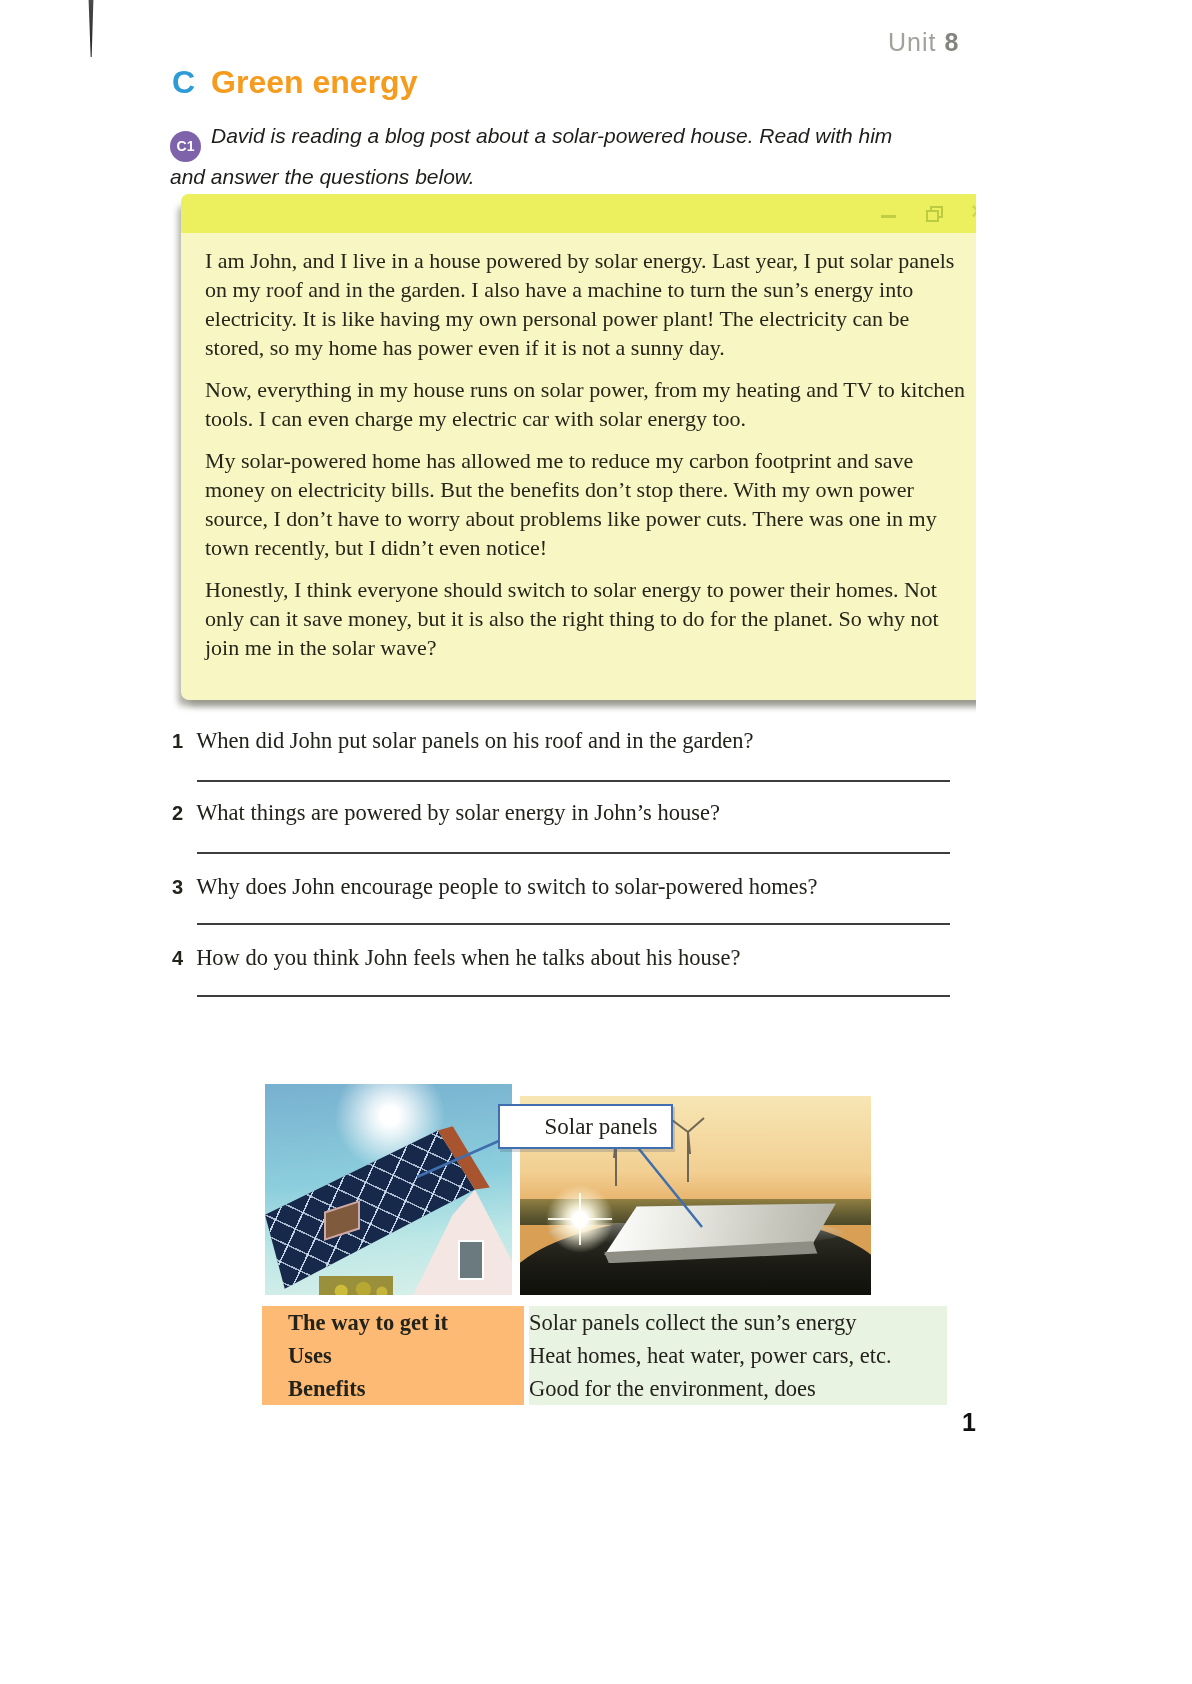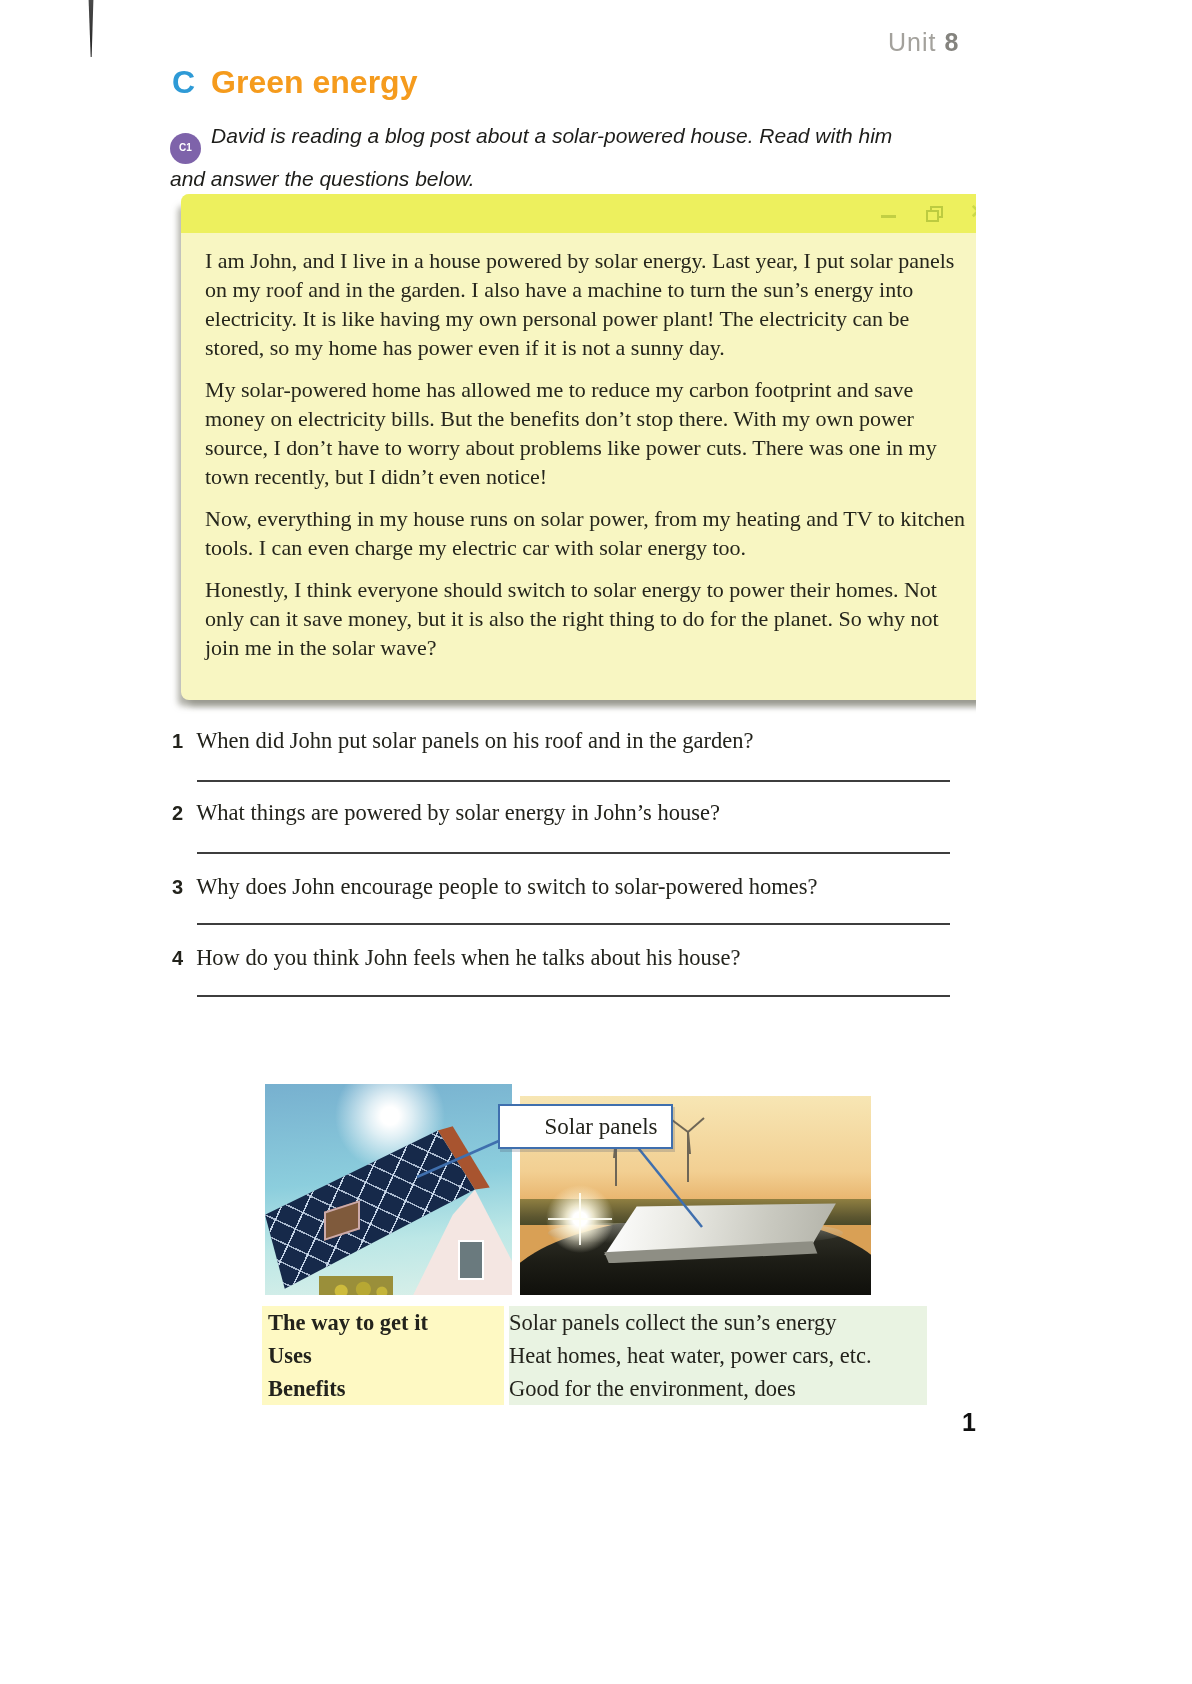--- a/index.html
+++ b/index.html
@@ -26,21 +26,21 @@
   .section-letter{color:#2e9ad6;}
   .section-title{color:#f59b1d;}
 
   
   .instruction{position:absolute;font-family:"Liberation Sans",sans-serif;font-style:italic;
                font-size:21px;line-height:1.42;color:#1d1d1a;}
   .c1{left:170px;top:121px;width:752px;}
   .c2{left:170px;top:1030px;width:880px;}
   .badge{display:inline-flex;align-items:center;justify-content:center;width:31px;height:31px;
          border-radius:50%;background:#7e63aa;color:#fff;font-style:normal;font-weight:700;
-         font-size:10px;margin-right:10px;vertical-align:-8px;font-family:"Liberation Sans",sans-serif;}
+         font-size:14px;margin-right:10px;vertical-align:-8px;font-family:"Liberation Sans",sans-serif;}
 
   
   .note{position:absolute;left:181px;top:194px;width:849px;height:506px;border-radius:8px;
         background:#f8f6c2;
         box-shadow:-6px 9px 6px -3px rgba(125,125,112,.6),4px 10px 6px -4px rgba(125,125,112,.45);}
   .note-header{position:relative;height:39px;background:#edf05e;border-radius:8px 8px 0 0;}
   .win-controls{position:absolute;right:44px;top:11px;display:flex;gap:30px;align-items:center;}
   .ic-min{width:15px;height:3px;background:#c2cf44;margin-top:8px;}
   .ic-restore{position:relative;width:14px;height:12px;}
   .ic-restore::before{content:"";position:absolute;left:4px;top:0;width:9px;height:8px;
@@ -108,21 +108,21 @@
   .glare::after{width:2px;height:52px;margin:-26px 0 0 -1px;}
 
   .callout-lines{position:absolute;left:0;top:0;width:100%;height:100%;pointer-events:none;}
   .caption-box{position:absolute;left:233px;top:22px;width:140px;height:41px;background:#fff;
                border:2px solid #3f6fae;display:flex;align-items:center;justify-content:center;
                font-size:23px;box-shadow:2px 3px 0 rgba(80,90,110,.25);padding-left:31px;}
 
   
   .kp-table{position:absolute;left:262px;top:1306px;display:flex;flex-direction:column;gap:0;}
   .kp-row{display:flex;height:33px;align-items:center;}
-  .kp-label{width:236px;background:#fef9c3;font-weight:700;font-size:22.5px;padding-left:6px;
+  .kp-label{width:236px;background:#fdba74;font-weight:700;font-size:22.5px;padding-left:26px;
             height:100%;display:flex;align-items:center;}
   .kp-value{width:418px;background:#e9f3e2;font-size:22.5px;margin-left:5px;
             height:100%;display:flex;align-items:center;}
 
   .page-number{position:absolute;left:962px;top:1408px;font-family:"Liberation Sans",sans-serif;
                font-weight:700;font-size:25px;color:#101010;}
 </style>
 </head>
 <body>
 
@@ -146,22 +146,22 @@
   <div class="note">
     <div class="note-header">
       <div class="win-controls">
         <div class="ic-min"></div>
         <div class="ic-restore"></div>
         <div class="ic-close">✕</div>
       </div>
     </div>
     <div class="note-body">
       <p>I am John, and I live in a house powered by solar energy. Last year, I put solar panels on my roof and in the garden. I also have a machine to turn the sun’s energy into electricity. It is like having my own personal power plant! The electricity can be stored, so my home has power even if it is not a sunny day.</p>
+      <p>Now, everything in my house runs on solar power, from my heating and TV to kitchen tools. I can even charge my electric car with solar energy too.</p>
       <p>My solar-powered home has allowed me to reduce my carbon footprint and save money on electricity bills. But the benefits don’t stop there. With my own power source, I don’t have to worry about problems like power cuts. There was one in my town recently, but I didn’t even notice!</p>
-      <p>Now, everything in my house runs on solar power, from my heating and TV to kitchen tools. I can even charge my electric car with solar energy too.</p>
       <p>Honestly, I think everyone should switch to solar energy to power their homes. Not only can it save money, but it is also the right thing to do for the planet. So why not join me in the solar wave?</p>
     </div>
     <div class="note-scrollbar">
       <div class="note-scroll-thumb"></div>
     </div>
   </div>
 
   <div class="question" style="top:728px;">
     <span class="qnum">1</span>
     <span class="qtext">When did John put solar panels on his roof and in the garden?</span>

